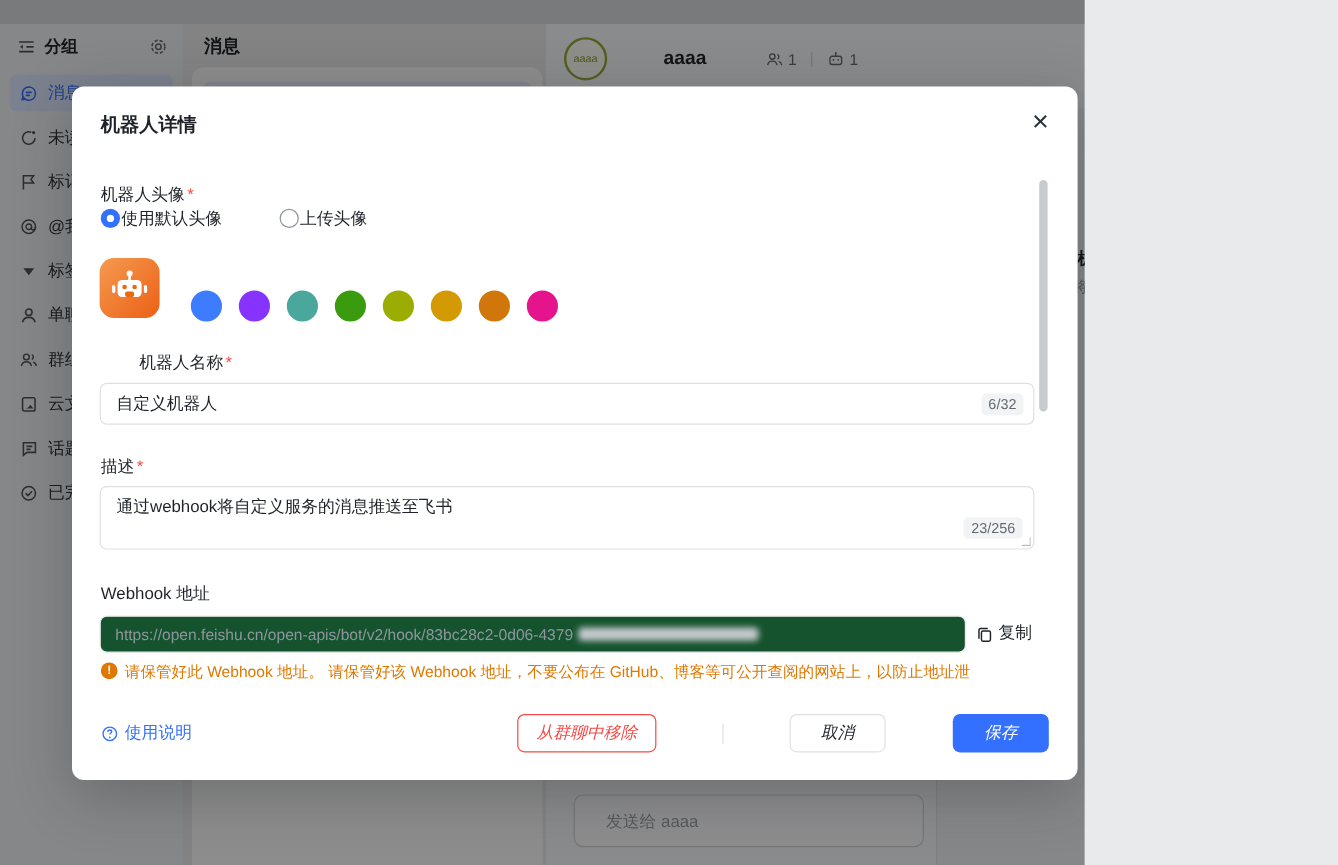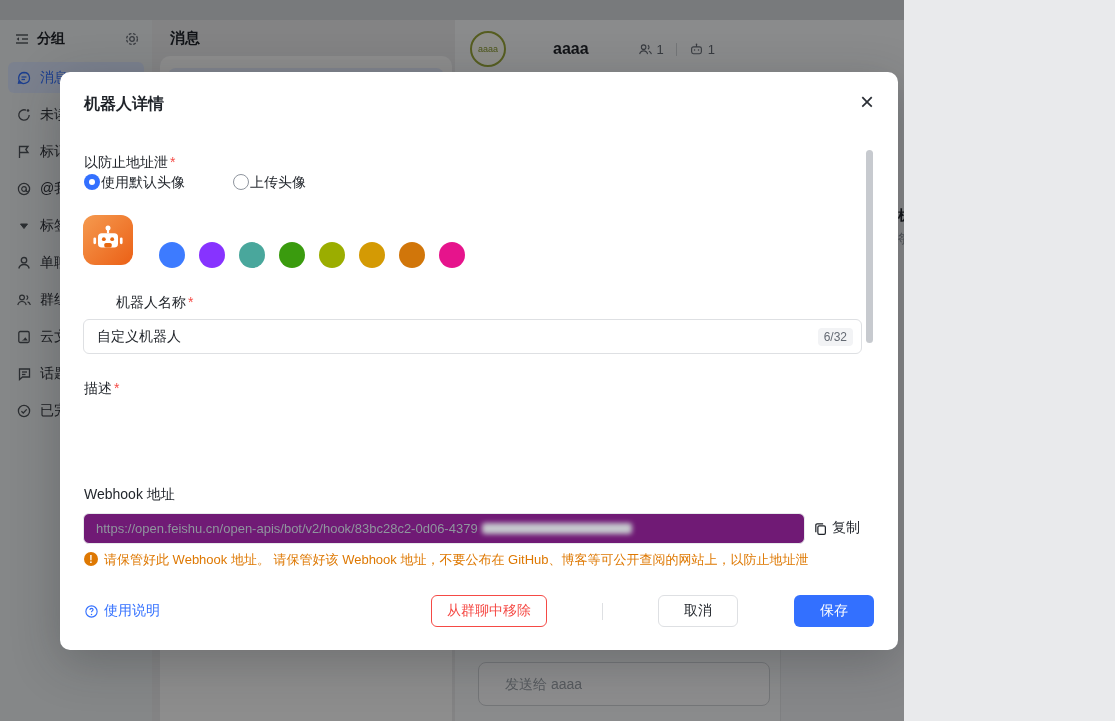--- a/index.html
+++ b/index.html
@@ -58,29 +58,29 @@
   .bot-avatar { position:absolute; left:23px; top:143px; width:50px; height:50px; border-radius:12px; background:linear-gradient(135deg,#f59a4f 0%,#eb6016 100%); display:flex; align-items:center; justify-content:center; }
   .swatches { position:absolute; left:99px; top:170px; display:flex; gap:14px; }
   .swatch { width:26px; height:26px; border-radius:50%; }
   .field { position:absolute; left:23px; width:779px; border:1px solid #dee0e3; border-radius:6px; background:#fff; display:flex; align-items:center; }
   .name-field { top:247px; height:35px; padding:0 8px 0 13px; }
   .field-text { flex:1; font-size:14px; color:#1f2329; }
   .counter { background:#f2f3f5; border-radius:4px; color:#646a73; font-size:12px; padding:2px 6px; }
   .desc-field { top:333px; height:53px; align-items:flex-start; padding:8px 8px 0 13px; position:absolute; }
   .desc-counter { position:absolute; right:9px; bottom:8px; }
   .resize-h { position:absolute; right:2px; bottom:2px; width:8px; height:8px; border-right:1.5px solid #b9bdc2; border-bottom:1.5px solid #b9bdc2; transform:rotate(0deg); clip-path:polygon(100% 0,100% 100%,0 100%); }
-  .hook-field { position:absolute; left:23px; top:441px; width:722px; height:31px; background:#701a75; border:1px solid #e8eaec; border-radius:6px; display:flex; align-items:center; padding:0 12px; font-size:13px; color:#8f959e; white-space:nowrap; overflow:hidden; }
+  .hook-field { position:absolute; left:23px; top:441px; width:722px; height:31px; background:#14532d; border:1px solid #e8eaec; border-radius:6px; display:flex; align-items:center; padding:0 12px; font-size:13px; color:#8f959e; white-space:nowrap; overflow:hidden; }
   .blurline { display:inline-block; width:150px; height:11px; margin-left:4px; border-radius:3px; background:#c6c9ce; filter:blur(2.5px); }
   .copy-btn { position:absolute; left:753px; top:447px; display:flex; align-items:center; gap:4px; font-size:14px; color:#1f2329; cursor:pointer; }
   .warn-row { position:absolute; left:24px; top:479px; width:792px; display:flex; align-items:flex-start; gap:6px; font-size:13px; color:#de7802; white-space:nowrap; overflow:hidden; }
   .warn-dot { flex:0 0 auto; width:14px; height:14px; margin-top:1px; border-radius:50%; background:#de7802; color:#fff; font-size:10px; font-weight:bold; display:flex; align-items:center; justify-content:center; }
   .m-footer { position:absolute; left:24px; right:24px; top:523px; height:32px; display:flex; align-items:center;gap:44px; }
   .help-link { display:flex; align-items:center; gap:5px; color:#3370ff; font-size:14px; cursor:pointer; }
   .f-spacer { flex:1; }
-  .btn { height:32px; border-radius:6px; display:flex; align-items:center; justify-content:center; font-size:14px; background:#fff; cursor:pointer; }
+  .btn { height:32px; border-radius:6px; display:flex; align-items:center; justify-content:center; font-size:14px; background:#fff; cursor:pointer;font-style:italic; }
   .btn-danger { border:1px solid #f54a45; color:#f54a45; padding:0 15px; }
   .f-div { width:1px; height:17px; background:#dee0e3; margin:0 11px; }
   .btn-plain { border:1px solid #dee0e3; color:#1f2329; width:80px; margin-right:12px; }
   .btn-primary { background:#3370ff; color:#fff; width:80px; border:none; }
   .m-scroll { position:absolute; left:806px; top:78px; width:7px; height:193px; border-radius:4px; background:#c7cacf; }
   svg { display:block; }
 </style>
 </head>
 <body>
 
@@ -293,21 +293,21 @@
     <div class="rp-botdesc">通过webhook将自定义服务的消息推送至...</div>
   </div>
 
   <div class="dim"></div>
 
   <div class="modal">
     <div class="m-title">机器人详情</div>
     <div class="m-close">×</div>
 
     <div class="m-label" style="left:24px; top:82px;">
-      <span>以防止地址泄</span><span class="req">*</span>
+      <span>机器人头像</span><span class="req">*</span>
     </div>
 
     <div class="radio-row">
       <span class="radio on"></span>
       <span>使用默认头像</span>
       <span style="width:46px;"></span>
       <span class="radio off"></span>
       <span>上传头像</span>
     </div>
 
@@ -339,20 +339,25 @@
       <span>机器人名称</span><span class="req">*</span>
     </div>
     <div class="field name-field">
       <span class="field-text">自定义机器人</span>
       <span class="counter">6/32</span>
     </div>
 
     <div class="m-label" style="left:24px; top:308px;">
       <span>描述</span><span class="req">*</span>
     </div>
+    <div class="field desc-field">
+      <span class="field-text">通过webhook将自定义服务的消息推送至飞书</span>
+      <span class="counter desc-counter">23/256</span>
+      <span class="resize-h"></span>
+    </div>
 
     <div class="m-label" style="left:24px; top:414px;">Webhook 地址</div>
     <div class="hook-field">
       <span>https://open.feishu.cn/open-apis/bot/v2/hook/83bc28c2-0d06-4379</span>
       <span class="blurline"></span>
     </div>
     <div class="copy-btn">
       <svg width="15" height="15" viewBox="0 0 16 16" fill="none" stroke="#1f2329" stroke-width="1.3">
           <rect x="5.2" y="5.2" width="8" height="9" rx="1.4"></rect>
           <path d="M10.8 3H4.4A1.4 1.4 0 0 0 3 4.4V12"></path>

